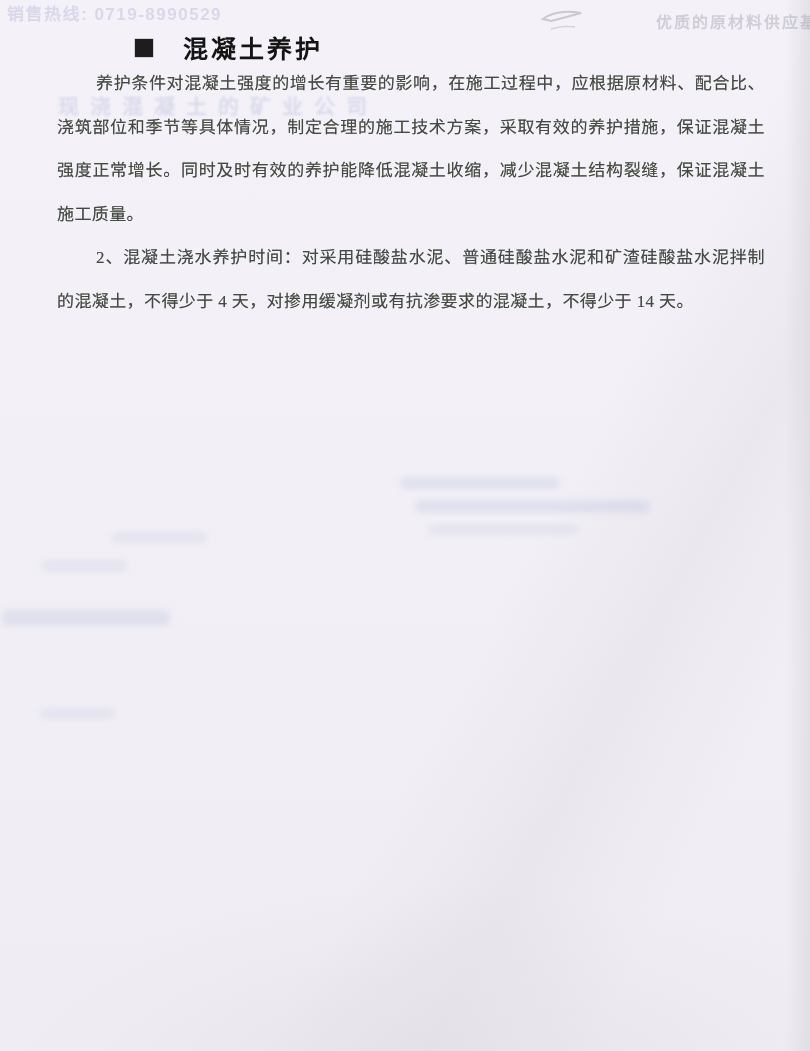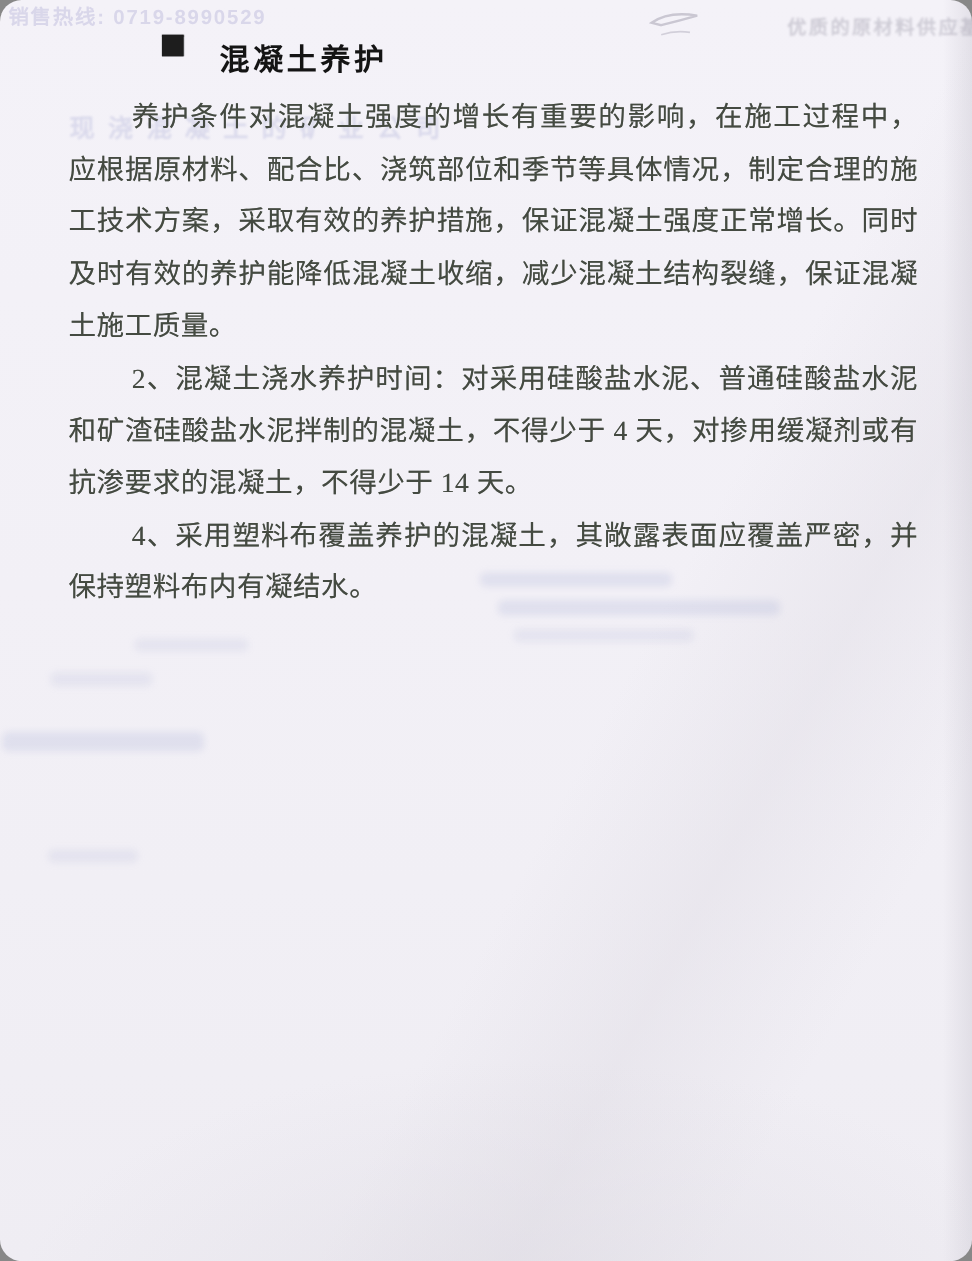--- a/index.html
+++ b/index.html
@@ -7,21 +7,20 @@
     position:relative;
     width:810px;height:1051px;
     margin:0 auto;
     overflow:hidden;
     background:
       radial-gradient(ellipse 620px 300px at 55% 104%, rgba(221,218,226,.55), transparent 70%),
       linear-gradient(118deg, transparent 60%, rgba(214,210,219,.28) 72%, transparent 84%),
       linear-gradient(90deg, transparent 97%, rgba(206,203,213,.45)),
       linear-gradient(#f4f2f8,#f1eff5 70%,#efedf3);
     font-family:"Liberation Serif","DejaVu Serif",serif;
-    border-radius:18px;
   }
   
   .wm{position:absolute;white-space:nowrap;pointer-events:none;}
   .wm-phone{
     top:0;left:7px;font-size:17px;font-weight:bold;
     color:rgba(125,120,188,.22);letter-spacing:1.5px;filter:blur(.6px);
     font-family:"Liberation Sans","DejaVu Sans",sans-serif;
   }
   .wm-right{
     top:9px;right:-8px;font-size:16px;font-weight:bold;
@@ -33,35 +32,35 @@
     color:rgba(118,126,190,.20);letter-spacing:11px;filter:blur(1.1px);
     font-family:"Liberation Sans","DejaVu Sans",sans-serif;
   }
   .swoosh{position:absolute;top:5px;left:537px;opacity:.55;}
   .smudge{position:absolute;border-radius:5px;filter:blur(3.2px);pointer-events:none;}
   .sm-blue{background:rgba(130,140,198,.16);}
   .sm-soft{background:rgba(140,148,200,.12);}
   
   .heading{
     position:absolute;top:29px;left:119px;
-    display:flex;
+    display:flex;align-items:center;
     font-family:Liberation Mono, monospace;
     padding-left:16px;
   }
   .bullet{
     width:18px;height:18px;background:#1d1d1d;margin-right:30px;
     box-shadow:0 0 1px #333;
   }
   .heading-title{
     font-size:25px;font-weight:bold;color:#141414;letter-spacing:3px;
   }
   
   .doc-body{
-    position:absolute;top:76px;left:57px;width:708px;
-    font-size:23px;line-height:43.6px;
+    position:absolute;top:62px;left:57px;width:708px;
+    font-size:17px;line-height:43.6px;
     color:#444a41;
     text-align:justify;
     letter-spacing:.4px;
     text-shadow:0 0 .5px rgba(70,76,66,.55);
   }
   .doc-body p{margin:0;text-indent:2.3em;}
 </style>
 </head>
 <body>
 
@@ -79,21 +78,20 @@
   <div class="heading">
     <span class="bullet"></span>
     <span class="heading-title">混凝土养护</span>
   </div>
 
   <div class="wm wm-mid">现浇混凝土的矿业公司</div>
 
   <div class="doc-body">
     <p>养护条件对混凝土强度的增长有重要的影响，在施工过程中，应根据原材料、配合比、浇筑部位和季节等具体情况，制定合理的施工技术方案，采取有效的养护措施，保证混凝土强度正常增长。同时及时有效的养护能降低混凝土收缩，减少混凝土结构裂缝，保证混凝土施工质量。</p>
     <p>2、混凝土浇水养护时间：对采用硅酸盐水泥、普通硅酸盐水泥和矿渣硅酸盐水泥拌制的混凝土，不得少于 4 天，对掺用缓凝剂或有抗渗要求的混凝土，不得少于 14 天。</p>
-    <p>4、采用塑料布覆盖养护的混凝土，其敞露表面应覆盖严密，并保持塑料布内有凝结水。</p>
   </div>
 
   <div class="smudge sm-blue" style="left:400px;top:477px;width:160px;height:12px;"></div>
   <div class="smudge sm-blue" style="left:415px;top:500px;width:235px;height:13px;"></div>
   <div class="smudge sm-soft" style="left:428px;top:524px;width:150px;height:11px;"></div>
   <div class="smudge sm-soft" style="left:112px;top:532px;width:95px;height:11px;"></div>
   <div class="smudge sm-soft" style="left:42px;top:560px;width:85px;height:12px;"></div>
   <div class="smudge sm-blue" style="left:2px;top:610px;width:168px;height:16px;"></div>
   <div class="smudge sm-soft" style="left:40px;top:708px;width:75px;height:11px;"></div>
 

